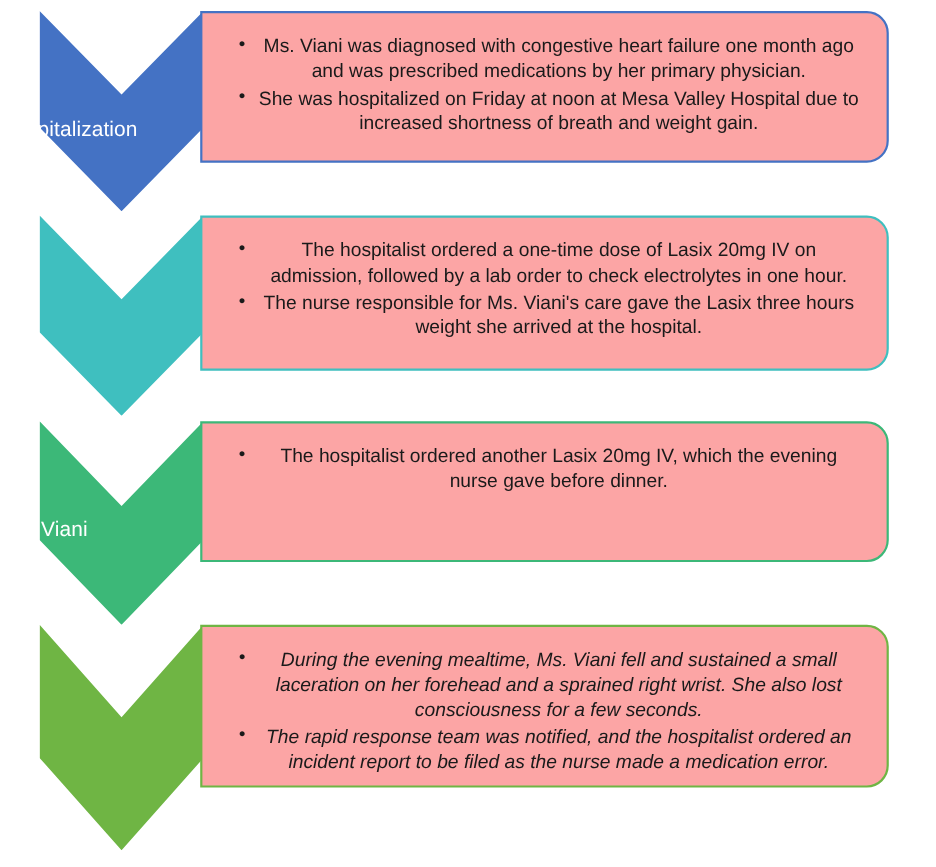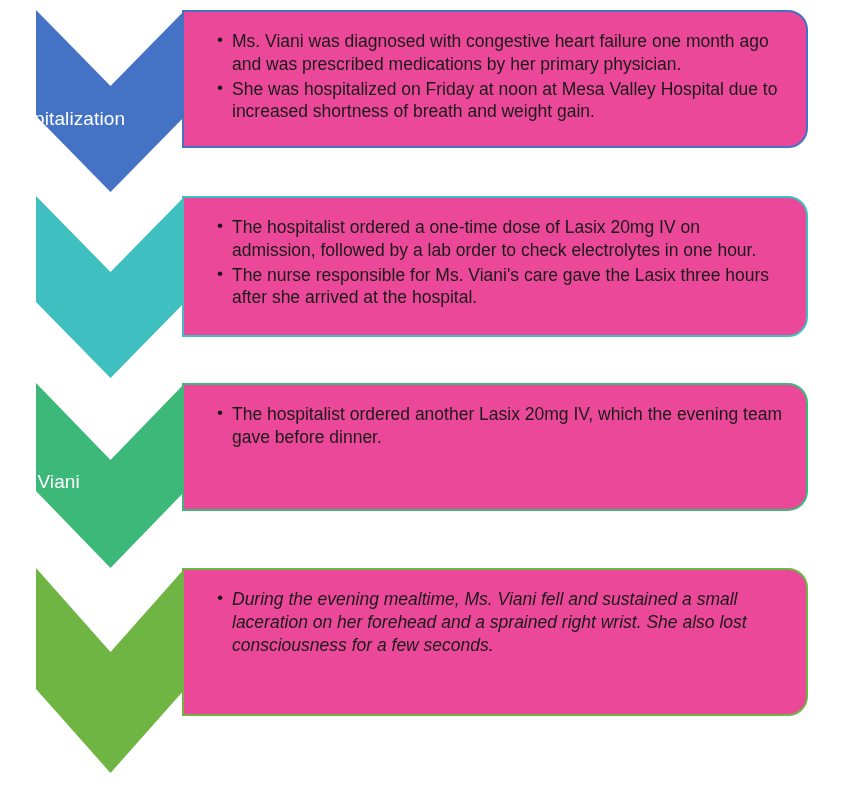--- a/index.html
+++ b/index.html
@@ -52,23 +52,24 @@
     letter-spacing: 0.1px;
     white-space: pre-line;
   }
 
   
   .card {
     position: absolute;
     left: 182px;
     width: 626px;
     box-sizing: border-box;
-    background: #ec4899;
+    background: #fca5a5;
     border: 2px solid #000000;
     border-radius: 0 20px 20px 0;
+    text-align: center;
   }
 
   .bullets {
     margin: 0;
     padding: 0;
     list-style: none;
   }
   .bullets li {
     position: relative;
     padding-left: 20px;
@@ -127,45 +128,46 @@
     <div class="chevron">
       <svg viewBox="0 0 149 182" preserveAspectRatio="none">
         <polygon points="0,0 74.5,76 149,0 149,106 74.5,182 0,106" fill="#3FBFBF"></polygon>
       </svg>
     </div>
     <div class="chevron-label">Drug
 Administration</div>
     <div class="card" style="border-color: rgb(63, 191, 191);">
       <ul class="bullets">
         <li>The hospitalist ordered a one-time dose of Lasix 20mg IV on admission, followed by a lab order to check electrolytes in one hour.</li>
-        <li>The nurse responsible for Ms. Viani's care gave the Lasix three hours after she arrived at the hospital.</li>
+        <li>The nurse responsible for Ms. Viani's care gave the Lasix three hours weight she arrived at the hospital.</li>
       </ul>
     </div>
   </div>
 
   <div class="step" id="step-3">
     <div class="chevron">
       <svg viewBox="0 0 149 185" preserveAspectRatio="none">
         <polygon points="0,0 74.5,77 149,0 149,108 74.5,185 0,108" fill="#3CB878"></polygon>
       </svg>
     </div>
     <div class="chevron-label">Lab Viani</div>
     <div class="card" style="border-color: rgb(60, 184, 120);">
       <ul class="bullets">
-        <li>The hospitalist ordered another Lasix 20mg IV, which the evening team gave before dinner.</li>
+        <li>The hospitalist ordered another Lasix 20mg IV, which the evening nurse gave before dinner.</li>
       </ul>
     </div>
   </div>
 
   <div class="step" id="step-4">
     <div class="chevron">
       <svg viewBox="0 0 149 205" preserveAspectRatio="none">
         <polygon points="0,0 74.5,84 149,0 149,121 74.5,205 0,121" fill="#6FB544"></polygon>
       </svg>
     </div>
     <div class="card" style="border-color: rgb(111, 181, 68); font-style: italic;">
       <ul class="bullets">
         <li>During the evening mealtime, Ms. Viani fell and sustained a small laceration on her forehead and a sprained right wrist. She also lost consciousness for a few seconds.</li>
+        <li>The rapid response team was notified, and the hospitalist ordered an incident report to be filed as the nurse made a medication error.</li>
       </ul>
     </div>
   </div>
 
 </div>
 
 </body></html>

